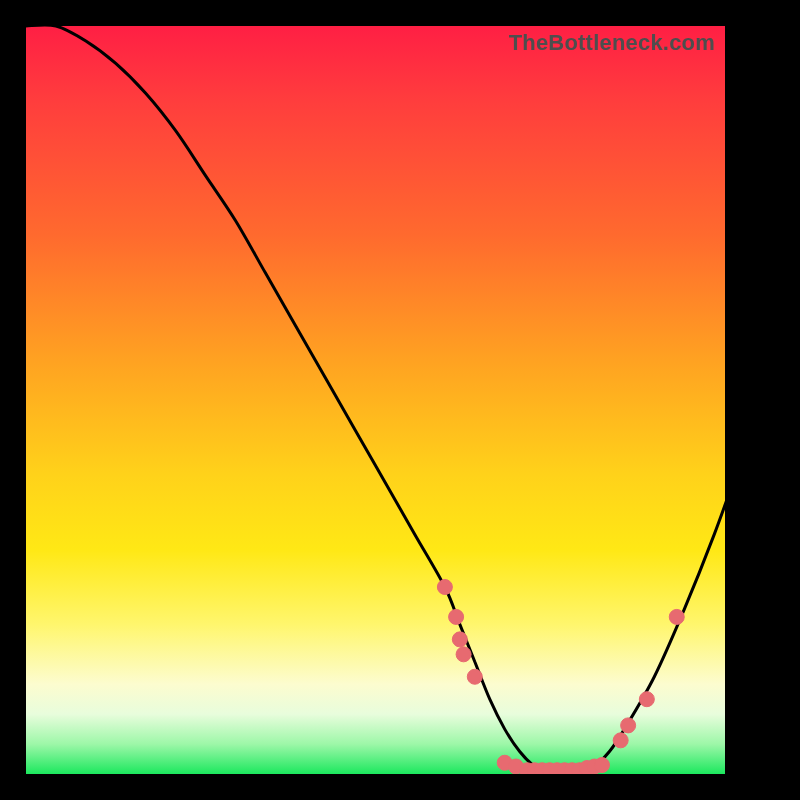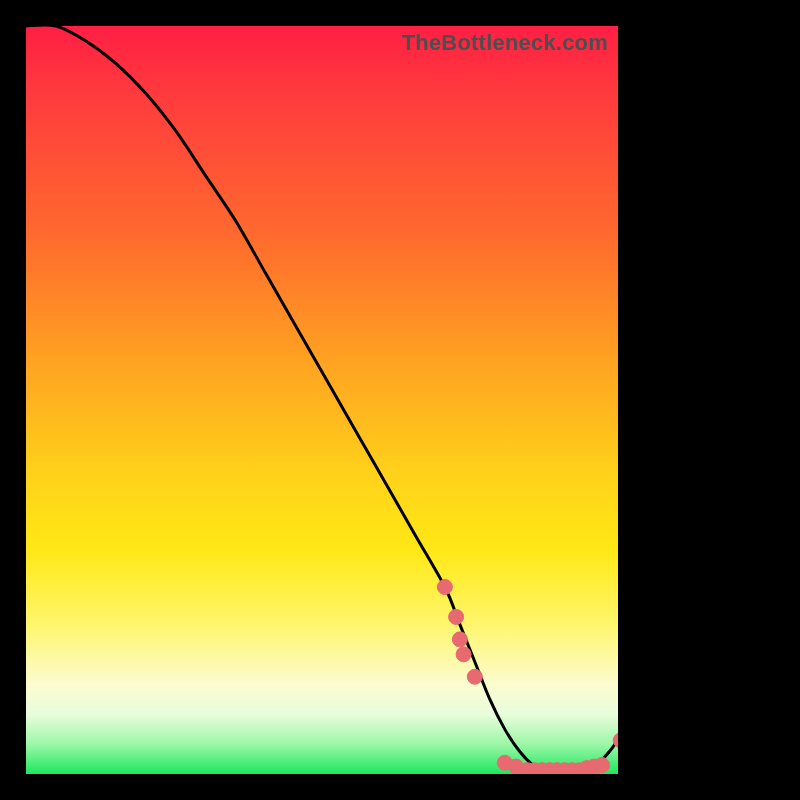--- a/index.html
+++ b/index.html
@@ -16,21 +16,21 @@
     left: 0;
     top: 0;
     width: 800px;
     height: 800px;
     background: #000;
   }
   .plot-area {
     position: absolute;
     left: 26px;
     top: 26px;
-    width: 592px;
+    width: 699px;
     height: 748px;
     
     background: linear-gradient(to bottom,
       #ff1f44 0%,
       #ff3d3d 10%,
       #ff6a2e 28%,
       #ffa321 45%,
       #ffd21a 60%,
       #ffe815 70%,
       #fff66d 80%,

